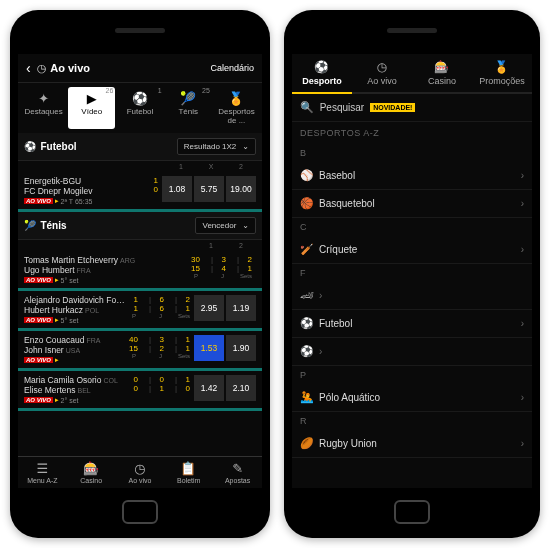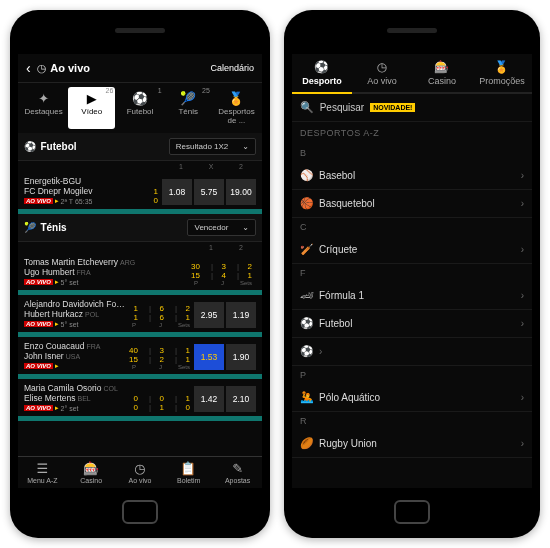--- a/index.html
+++ b/index.html
@@ -13,24 +13,24 @@
 .header .live-icon{font-size:11px;margin-right:4px}
 .header .title{color:#fff;font-weight:bold;font-size:11px;flex:1}
 .header .cal{color:#fff;font-size:9px;}
 .tabs{display:flex;padding:4px 2px;gap:1px}
 .tab{flex:1;text-align:center;padding:4px 2px;color:#aaa;font-size:8px;position:relative}
 .tab.active{background:#fff;color:#000;border-radius:3px}
 .tab .ico{font-size:13px;display:block;margin-bottom:1px}
 .tab .badge{position:absolute;top:0;right:2px;font-size:7px;color:#888}
 .sect{display:flex;align-items:center;padding:5px 6px;background:#111;border-bottom:1px solid #222}
 .sect-title{color:#fff;font-weight:bold;font-size:10px;flex:1;display:flex;align-items:center;gap:4px}
-.dropdown{background:#0a0a0a;border:1px solid #333;padding:3px 6px;font-size:8px;color:#ccc;display:flex;align-items:center;gap:14px;border-radius:2px}
+.dropdown{background:#0a0a0a;border:1px solid #333;padding:3px 6px;font-size:8px;color:#ccc;display:flex;align-items:center;gap:6px;border-radius:2px}
 .oddhdr{display:flex;justify-content:flex-end;padding:2px 6px;color:#666;font-size:7px}
 .oddhdr span{width:30px;text-align:center}
-.match{display:flex;padding:4px 6px;border-bottom:5px solid #0f766e;align-items:flex-end}
+.match{display:flex;padding:4px 6px;border-bottom:3px solid #0f766e;align-items:flex-start}
 .teams{flex:1;min-width:0}
 .team{color:#ddd;font-size:8.5px;white-space:nowrap;overflow:hidden;text-overflow:ellipsis}
 .team .ctry{color:#666;font-size:7px;margin-left:2px}
 .live{display:flex;align-items:center;gap:2px;margin-top:1px}
 .live-tag{background:#c00;color:#fff;font-size:6px;padding:0 2px;font-weight:bold;font-style:italic}
 .play{color:#fc0;font-size:7px}
 .time{color:#888;font-size:7px}
 .scores{display:flex;flex-direction:column;align-items:flex-end;margin-right:4px;font-size:8px}
 .scrow{display:flex;gap:3px}
 .scrow span{color:#fc0;min-width:10px;text-align:right}
@@ -345,21 +345,20 @@
 </div>
           <div class="letter">C</div>
           <div class="sportrow">
  <span class="ico">🏏</span>
  <span class="name">Críquete</span>
  <span class="chev">›</span>
 </div>
           <div class="letter">F</div>
           <div class="sportrow">
  <span class="ico">🏎</span>
- <span class="name">Fórmula 1</span>
  <span class="chev">›</span>
 </div>
           <div class="sportrow">
  <span class="ico">⚽</span>
  <span class="name">Futebol</span>
  <span class="chev">›</span>
 </div>
           <div class="sportrow">
  <span class="ico">⚽</span>
  <span class="chev">›</span>

